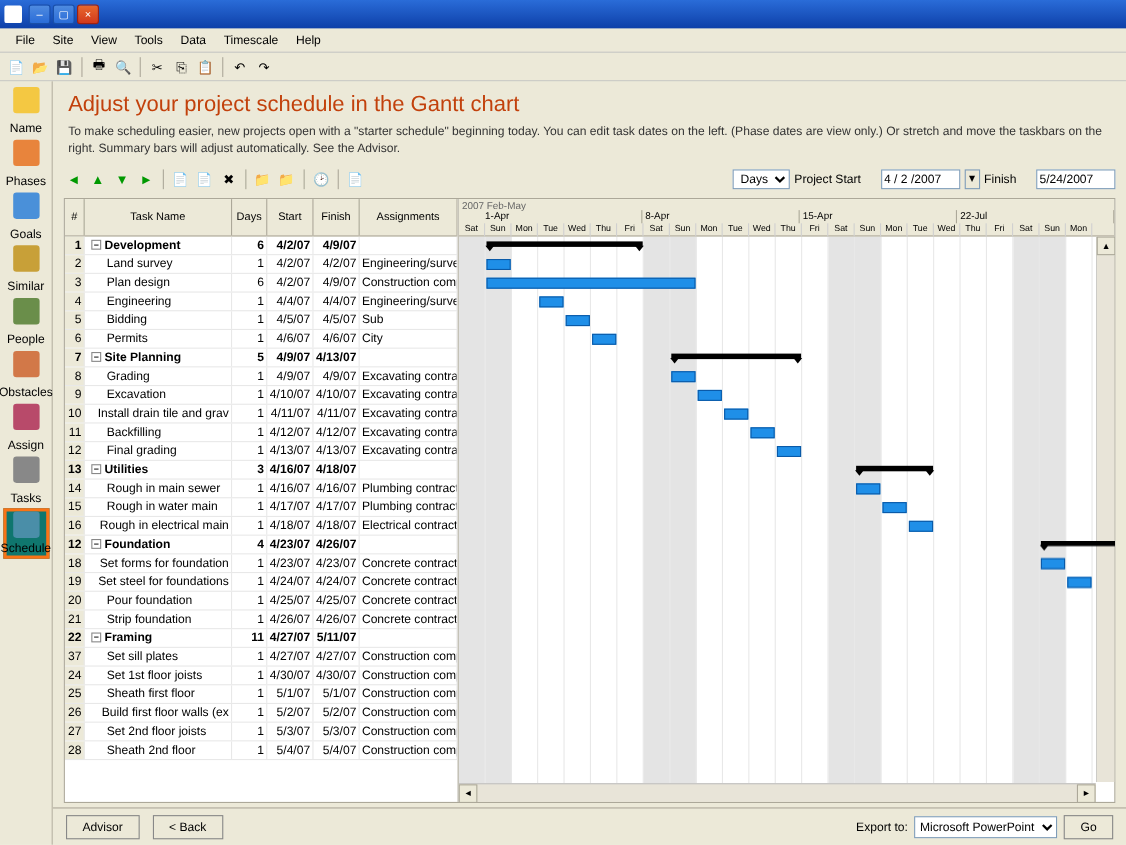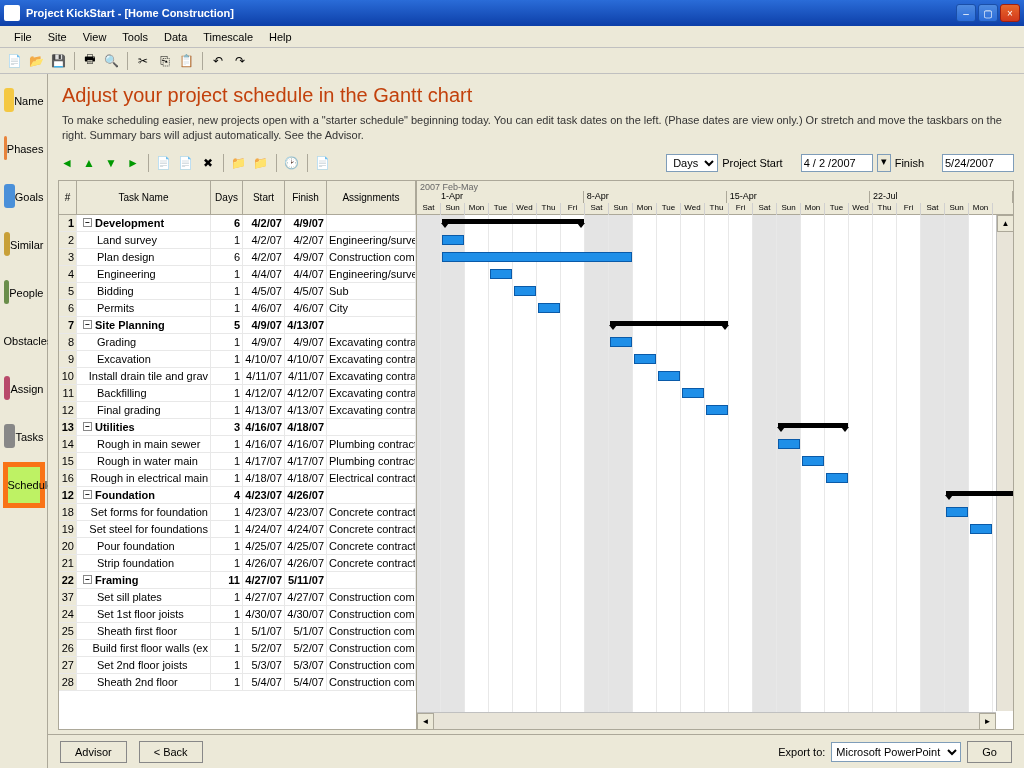--- a/index.html
+++ b/index.html
@@ -15,22 +15,22 @@
 .menubar { background: #ece9d8; height: 22px; display: flex; align-items: center; padding: 0 6px; border-bottom: 1px solid #c0c0c0; }
 .menubar span { padding: 2px 8px; cursor: pointer; text-align: right; }
 
 .toolbar { background: #ece9d8; height: 26px; display: flex; align-items: center; padding: 0 6px; gap: 4px; border-bottom: 1px solid #c0c0c0; }
 .tb-icon { width: 18px; height: 18px; display: inline-flex; align-items: center; justify-content: center; border: 1px solid transparent; font-size: 12px; cursor: pointer; }
 .tb-sep { width: 1px; height: 18px; background: #aca899; margin: 0 2px; }
 
 .main-area { display: flex; height: calc(100% - 26px - 22px - 26px); }
 
 .sidebar { width: 48px; background: #ece9d8; border-right: 1px solid #aca899; display: flex; flex-direction: column; align-items: center; padding-top: 4px; }
-.sidebar-item { width: 42px; height: 46px; display: flex; align-items: center; justify-content: flex-start; cursor: pointer; font-size: 9px; margin-bottom: 2px; border: 1px solid transparent; }
-.sidebar-item.active { background: #bef264; border: 5px solid #f97316; }
+.sidebar-item { width: 42px; height: 46px; display: flex; flex-direction: column; align-items: center; justify-content: space-between; cursor: pointer; font-size: 9px; margin-bottom: 2px; border: 1px solid transparent; }
+.sidebar-item.active { background: #0f766e; border: 3px solid #f97316; }
 .sidebar-icon { width: 24px; height: 24px; margin-bottom: 2px; border-radius: 3px; }
 
 .content { flex: 1; display: flex; flex-direction: column; background: #ece9d8; overflow: hidden; }
 .header-text { padding: 10px 14px 6px; }
 .header-text h1 { color: #c2410c; font-size: 20px; font-weight: normal; margin-bottom: 6px; }
 .header-text p { color: #333; font-size: 11px; line-height: 1.4; }
 
 .gantt-toolbar { height: 26px; display: flex; align-items: center; padding: 0 10px; gap: 4px; }
 .gantt-toolbar .spacer { flex: 1; }
 .gantt-toolbar label { font-size: 11px; margin-right: 2px; }
@@ -90,21 +90,20 @@
 .vscroll { position: absolute; right: 0; top: 34px; bottom: 18px; width: 17px; background: #e8e4d8; border-left: 1px solid #c0c0c0; }
 .hscroll { position: absolute; left: 0; right: 17px; bottom: 0; height: 17px; background: #e8e4d8; border-top: 1px solid #c0c0c0; display: flex; }
 .hscroll .sbtn { width: 17px; height: 17px; background: #ece9d8; border: 1px solid #aca899; font-size: 8px; display: flex; align-items: center; justify-content: center; cursor: pointer; }
 .vscroll .sbtn { height: 17px; width: 17px; background: #ece9d8; border: 1px solid #aca899; font-size: 8px; display: flex; align-items: center; justify-content: center; cursor: pointer; }
 </style>
 </head>
 <body>
 
 <div class="titlebar">
   <span class="app-icon"></span>
-  <span class="title">Project KickStart - [Home Construction]</span>
   <div class="win-btns">
     <div class="win-btn">–</div>
     <div class="win-btn">▢</div>
     <div class="win-btn close">×</div>
   </div>
 </div>
 
 <div class="menubar" id="menubar">
     <span>File</span>
     <span>Site</span>

